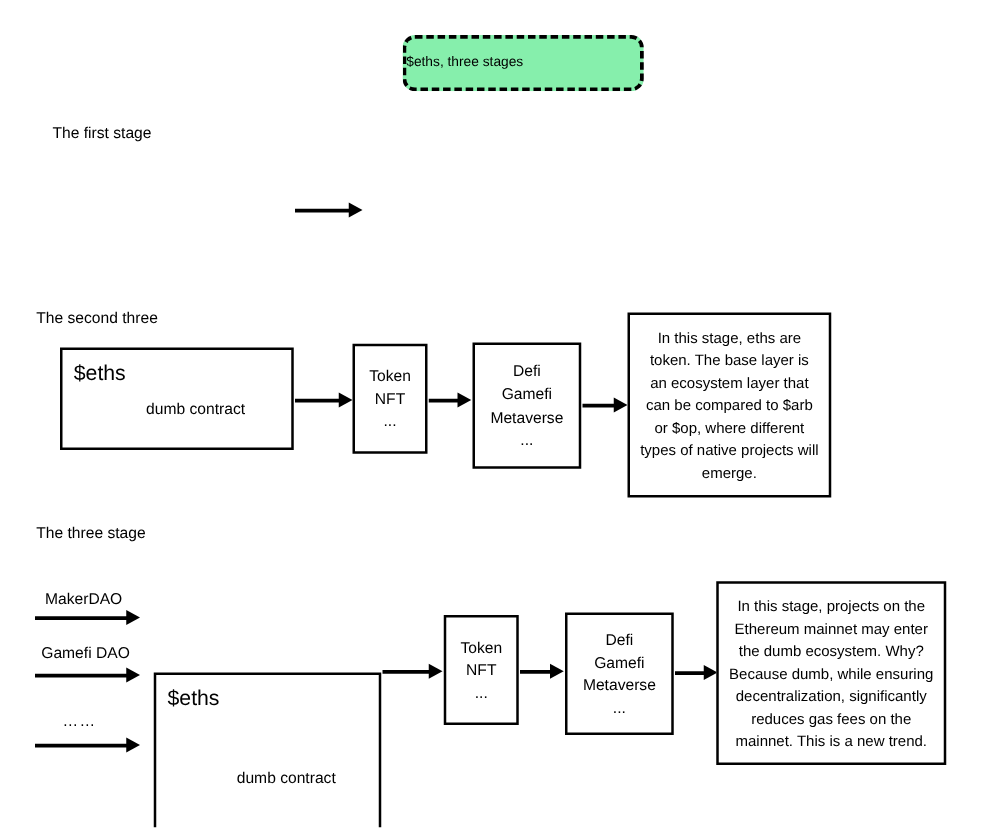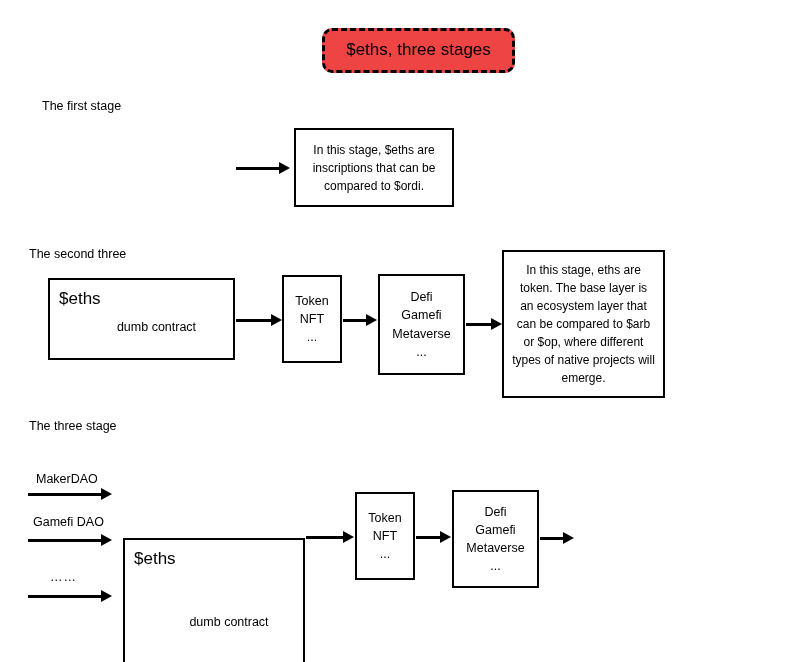--- a/index.html
+++ b/index.html
@@ -19,24 +19,23 @@
     overflow: hidden;
   }
   .abs { position: absolute; box-sizing: border-box; }
 
   
   .title-box {
     border: 3px dashed #000;
     border-radius: 10px;
     display: flex;
     align-items: center;
-    justify-content: center;
-    font-size: 17px;
+    font-size: 11px;
     line-height: 1.3;
-    background: #ef4444;
+    background: #86efac;
   }
 
   
   .stage-heading {
     font-size: 12.5px;
     line-height: 1.2;
     white-space: nowrap;
   }
 
   
@@ -116,23 +115,20 @@
   </div>
 
   <div class="abs stage-heading" style="left:29px; top:99px;margin-left:13px;">The first stage</div>
 
 
   <div class="abs arrow" style="left:236px; top:168px; width:54px;">
     <span class="shaft" style="width:45px;"></span>
     <span class="head" style="left:43px;"></span>
   </div>
 
-  <div class="abs box note" style="left:294px; top:128px; width:160px; height:79px;">
-    <span>In this stage, $eths are inscriptions that can be compared to $ordi.</span>
-  </div>
 
   <div class="abs stage-heading" style="left:29px; top:247px;">The second three</div>
 
   <div class="abs box topleft-label" style="left:48px; top:278px; width:187px; height:82px;">
     <span class="corner-label">$eths</span>
     <span class="center-label" style="top:38px;">dumb contract</span>
   </div>
 
   <div class="abs arrow" style="left:236px; top:320px; width:48px;">
     <span class="shaft" style="width:37px;"></span>
@@ -212,14 +208,17 @@
     <span class="line">Gamefi</span>
     <span class="line">Metaverse</span>
     <span class="line">...</span>
   </div>
 
   <div class="abs arrow" style="left:540px; top:538px; width:36px;">
     <span class="shaft" style="width:25px;"></span>
     <span class="head" style="left:23px;"></span>
   </div>
 
+  <div class="abs box note" style="left:573px; top:465px; width:184px; height:147px;">
+    <span>In this stage, projects on the Ethereum mainnet may enter the dumb ecosystem. Why? Because dumb, while ensuring decentralization, significantly reduces gas fees on the mainnet. This is a new trend.</span>
+  </div>
 
 </div>
 
 </body></html>

